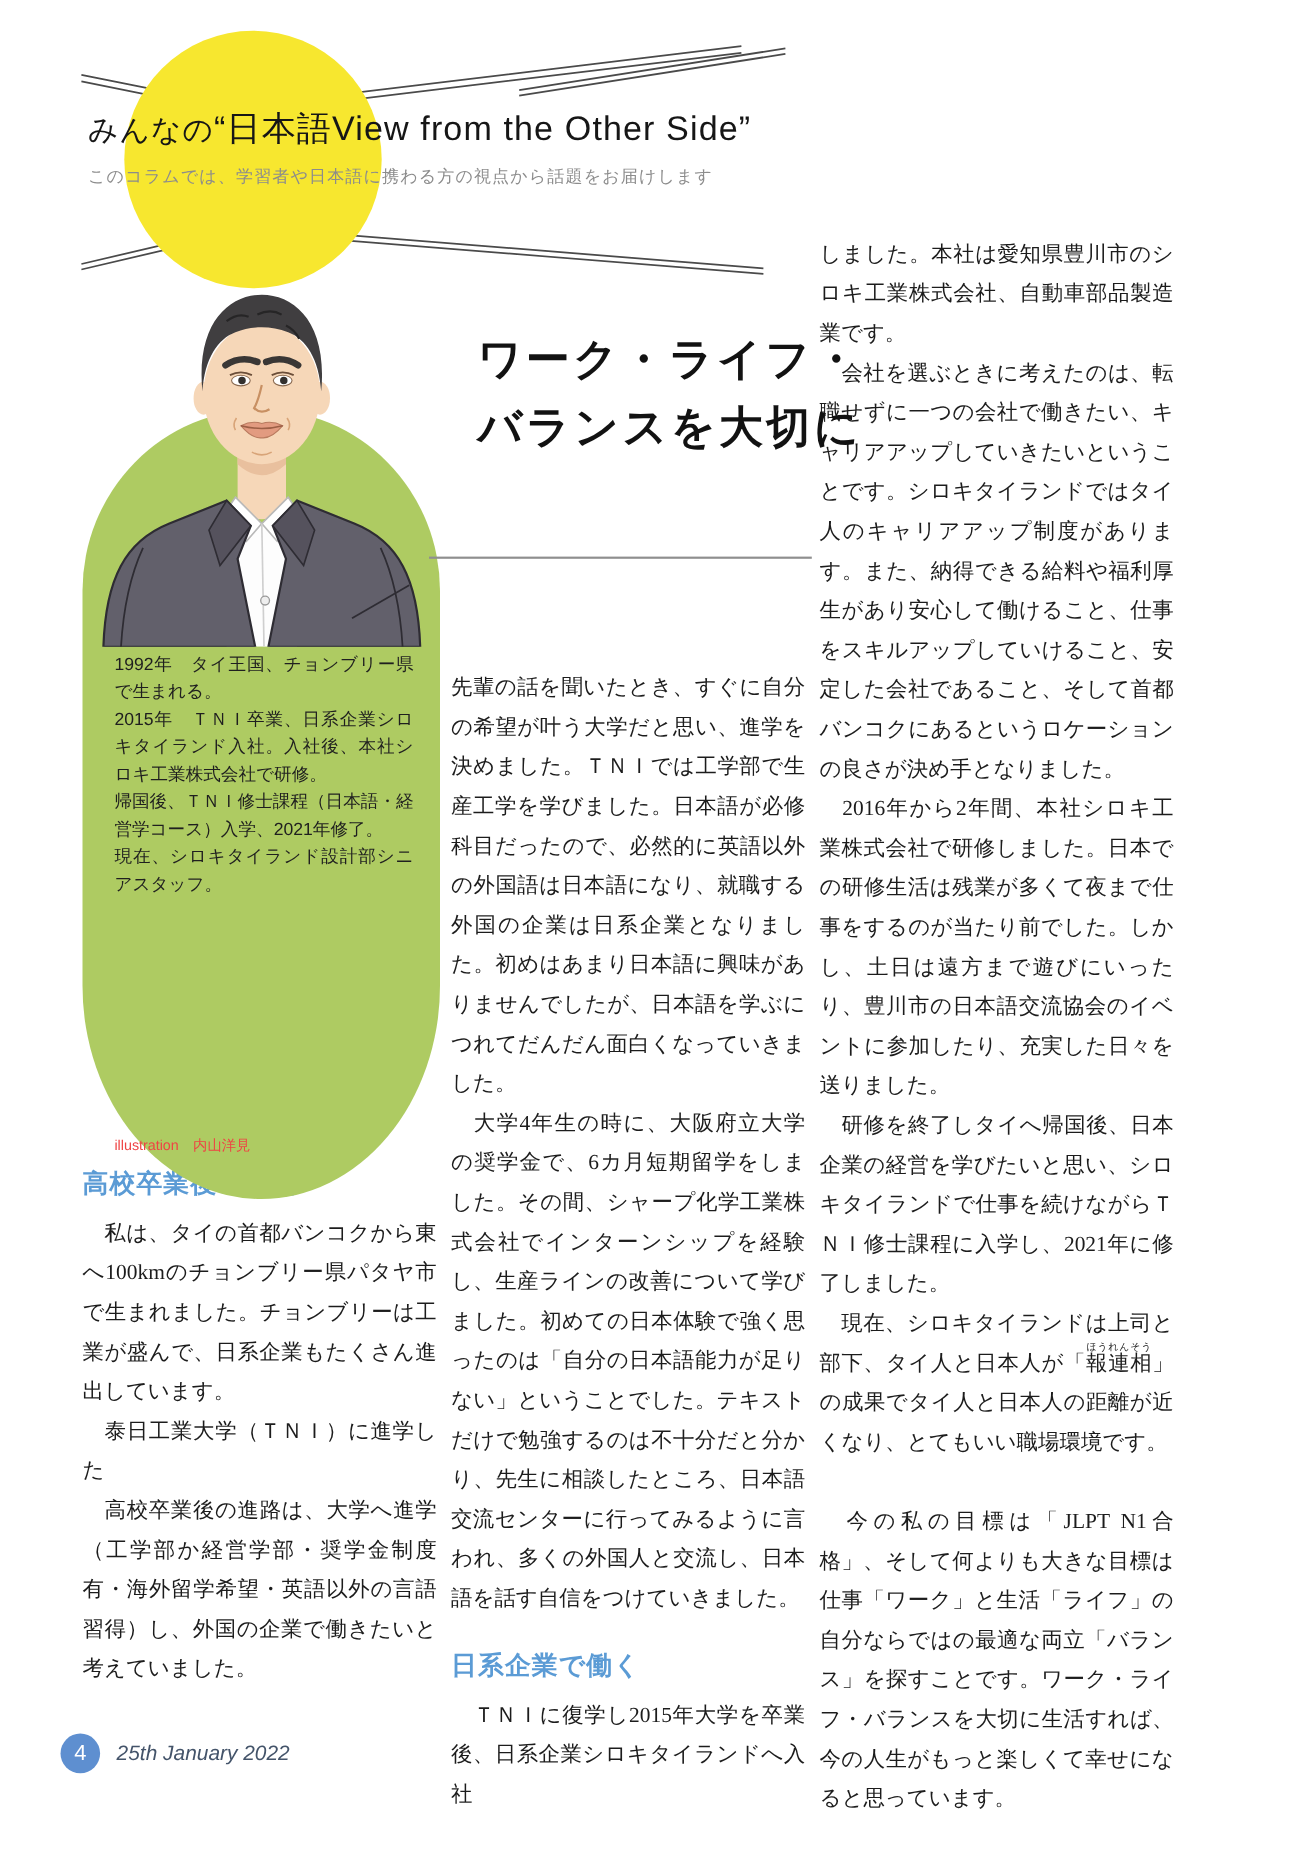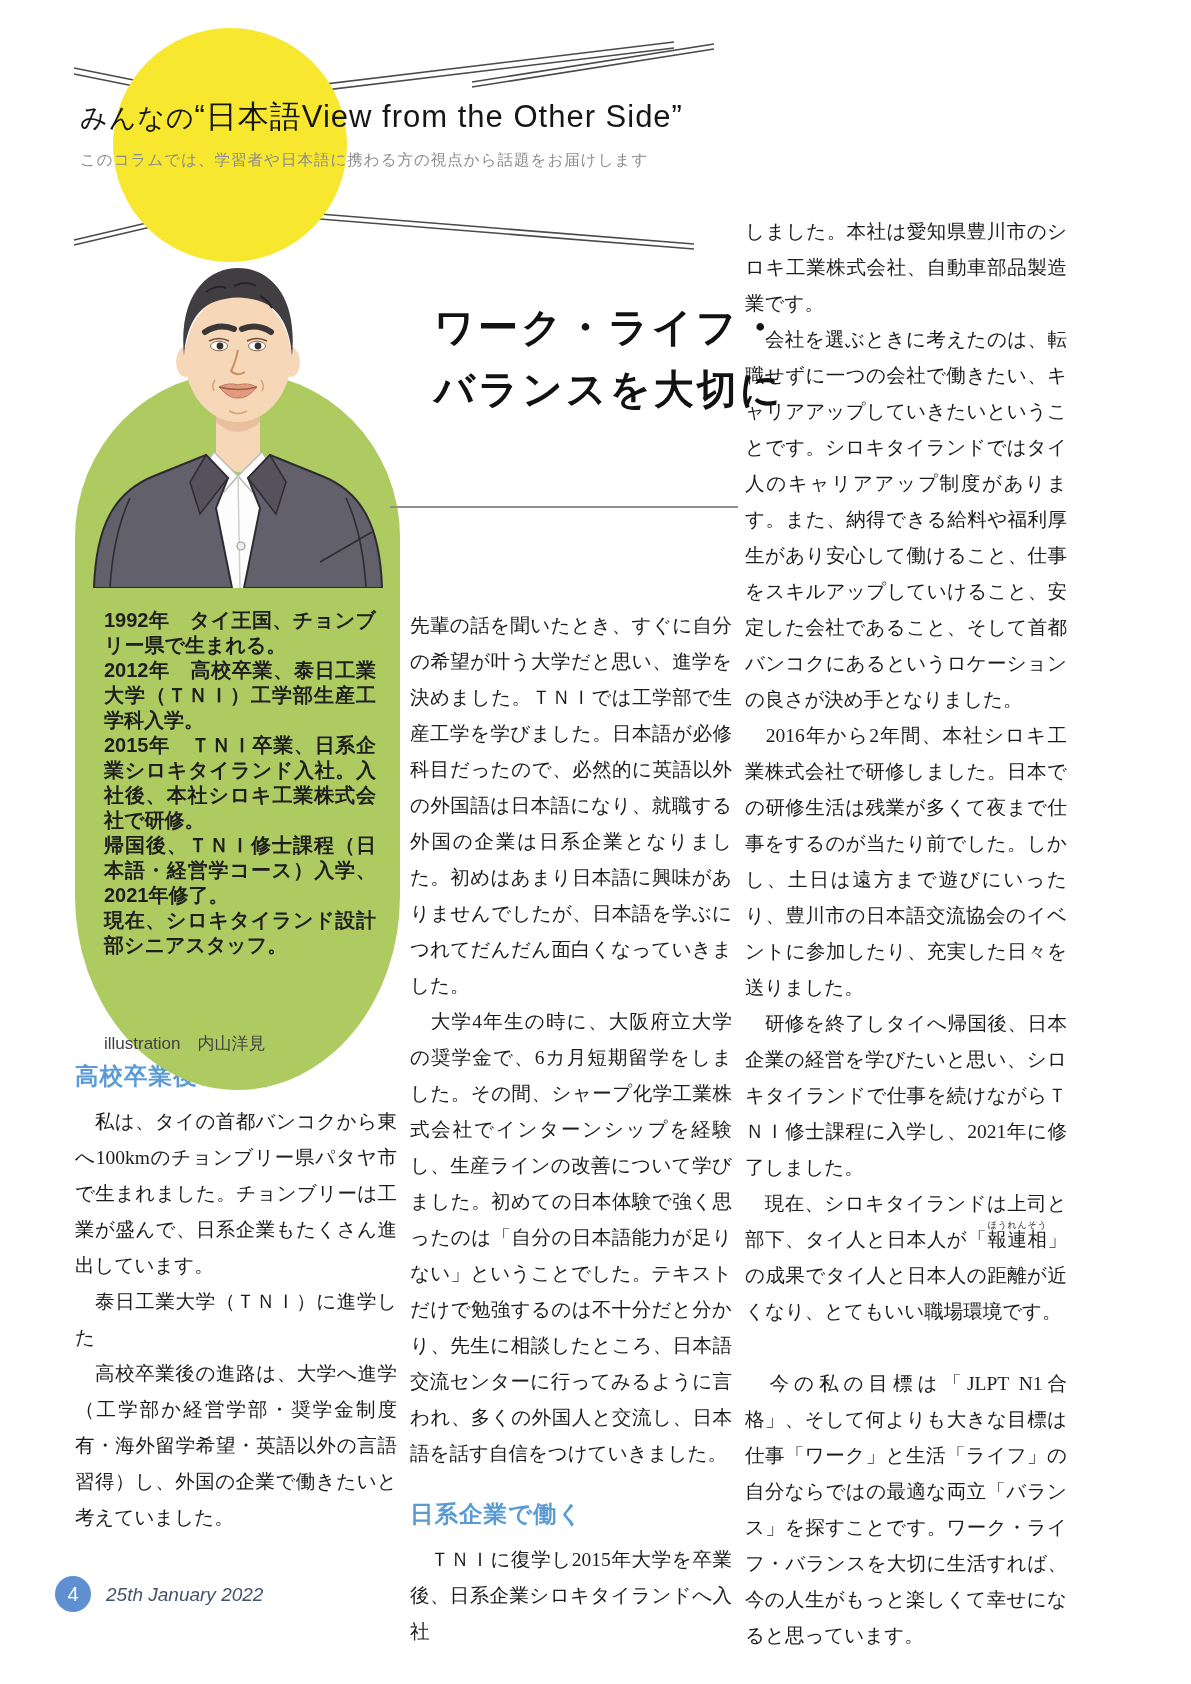--- a/index.html
+++ b/index.html
@@ -39,25 +39,25 @@
     background:#AECB62;
     border-radius:50% 50% 50% 50% / 23% 23% 27% 27%;
     z-index:2;
   }
   .portrait-illustration{position:absolute;left:88px;top:256px;z-index:3;}
   .profile{
     position:absolute;left:104px;top:568px;width:272px;z-index:4;
     color:#222222;
   }
   .profile-name{font-size:23px;line-height:36px;font-weight:400;color:#333;}
-  .profile-bio{margin-top:40px;font-size:20px;line-height:25px;font-weight:700;color:#1f1f1f;text-align:justify;}
+  .profile-bio{margin-top:24px;font-size:16px;line-height:25px;font-weight:400;color:#1f1f1f;text-align:justify;}
   .profile-bio p{margin:0;}
   .profile-credit{
     position:absolute;left:104px;top:1032px;z-index:4;
-    font-size:17px;color:#404040;
+    font-size:13px;color:#ef4444;
   }
   
   .article-title{
     position:absolute;left:434px;top:296px;z-index:3;
     font-size:40px;line-height:62px;font-weight:700;
     letter-spacing:3px;color:#121212;white-space:nowrap;
   }
   .title-rule{
     position:absolute;left:390px;top:506px;width:348px;height:2px;
     background:#8f8f8f;z-index:3;
@@ -166,21 +166,20 @@
     <path d="M118,199 L140,222 L112,258 L102,226 Z" fill="#55525D" stroke="#2E2C33" stroke-width="1.5"></path>
     <path d="M182,199 L160,222 L188,258 L198,226 Z" fill="#55525D" stroke="#2E2C33" stroke-width="1.5"></path>
     <path d="M42,242 C30,268 24,298 22,332" fill="none" stroke="#2E2C33" stroke-width="1.6"></path>
     <path d="M258,242 C270,268 276,298 278,332" fill="none" stroke="#2E2C33" stroke-width="1.6"></path>
     <path d="M232,306 L284,276" fill="none" stroke="#2E2C33" stroke-width="1.6"></path>
   </svg>
 
   <div class="profile">
     <div class="profile-bio">
       <p>1992年　タイ王国、チョンブリー県で生まれる。</p>
-      <p>2012年　高校卒業、泰日工業大学（ＴＮＩ）工学部生産工学科入学。</p>
       <p>2015年　ＴＮＩ卒業、日系企業シロキタイランド入社。入社後、本社シロキ工業株式会社で研修。</p>
       <p>帰国後、ＴＮＩ修士課程（日本語・経営学コース）入学、2021年修了。</p>
       <p>現在、シロキタイランド設計部シニアスタッフ。</p>
     </div>
   </div>
   <div class="profile-credit">illustration　内山洋見</div>
 
   <div class="article-title">
     <div>ワーク・ライフ・</div>
     <div>バランスを大切に</div>

